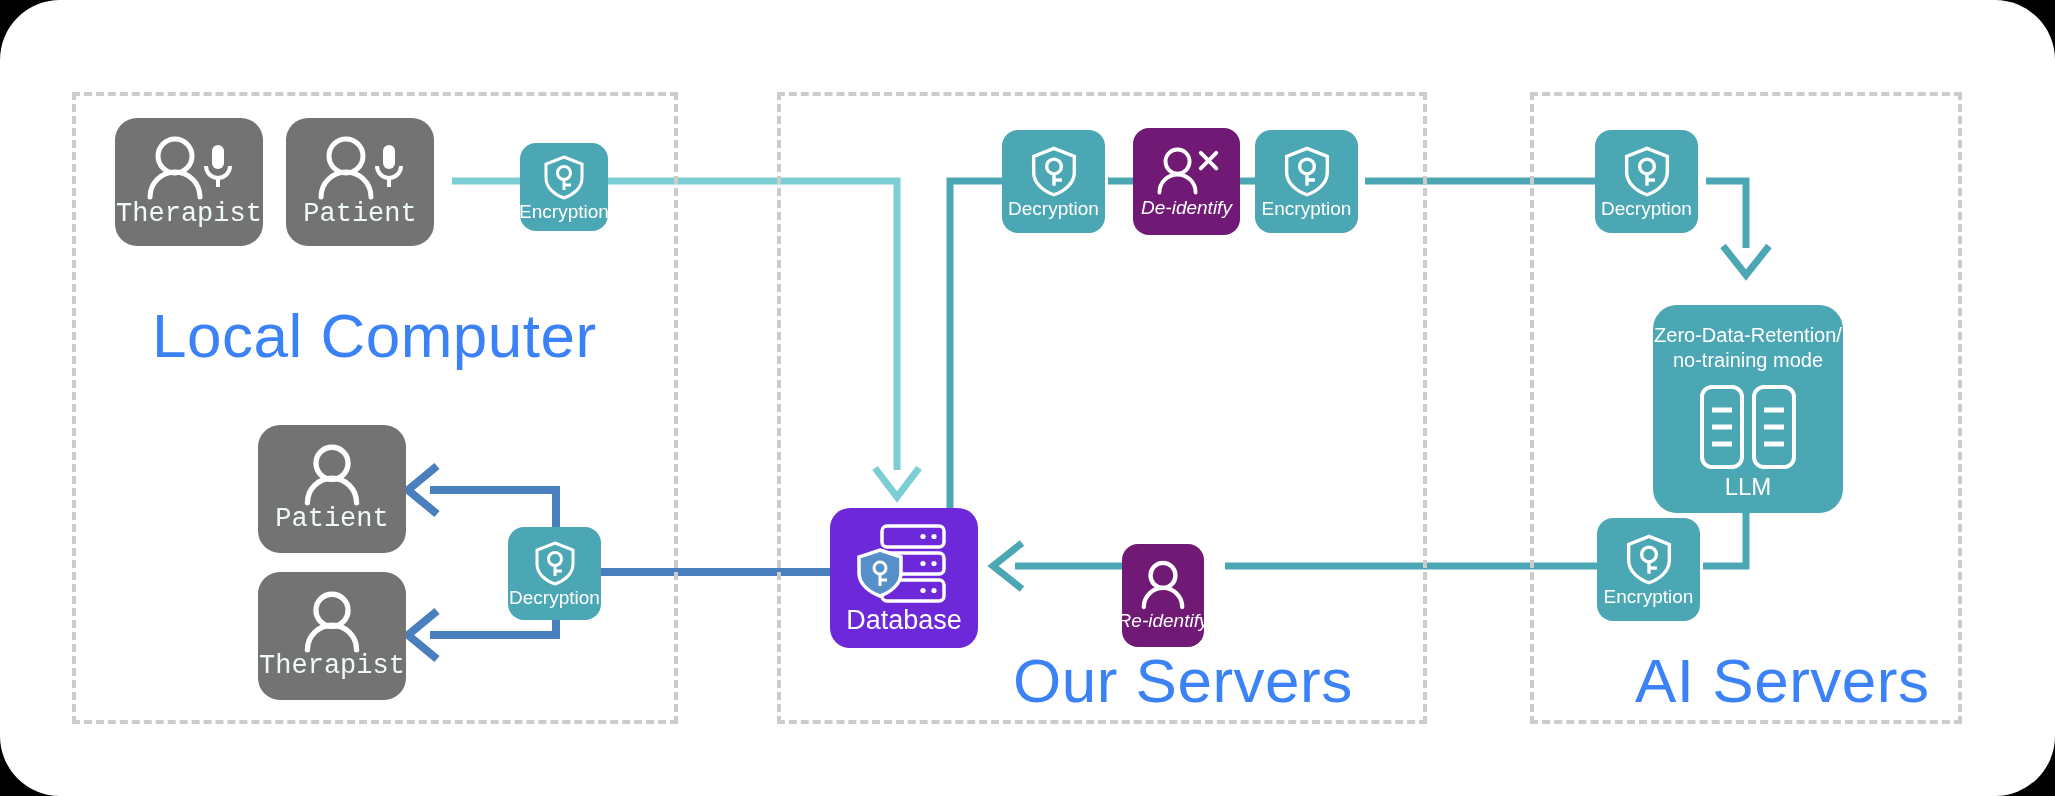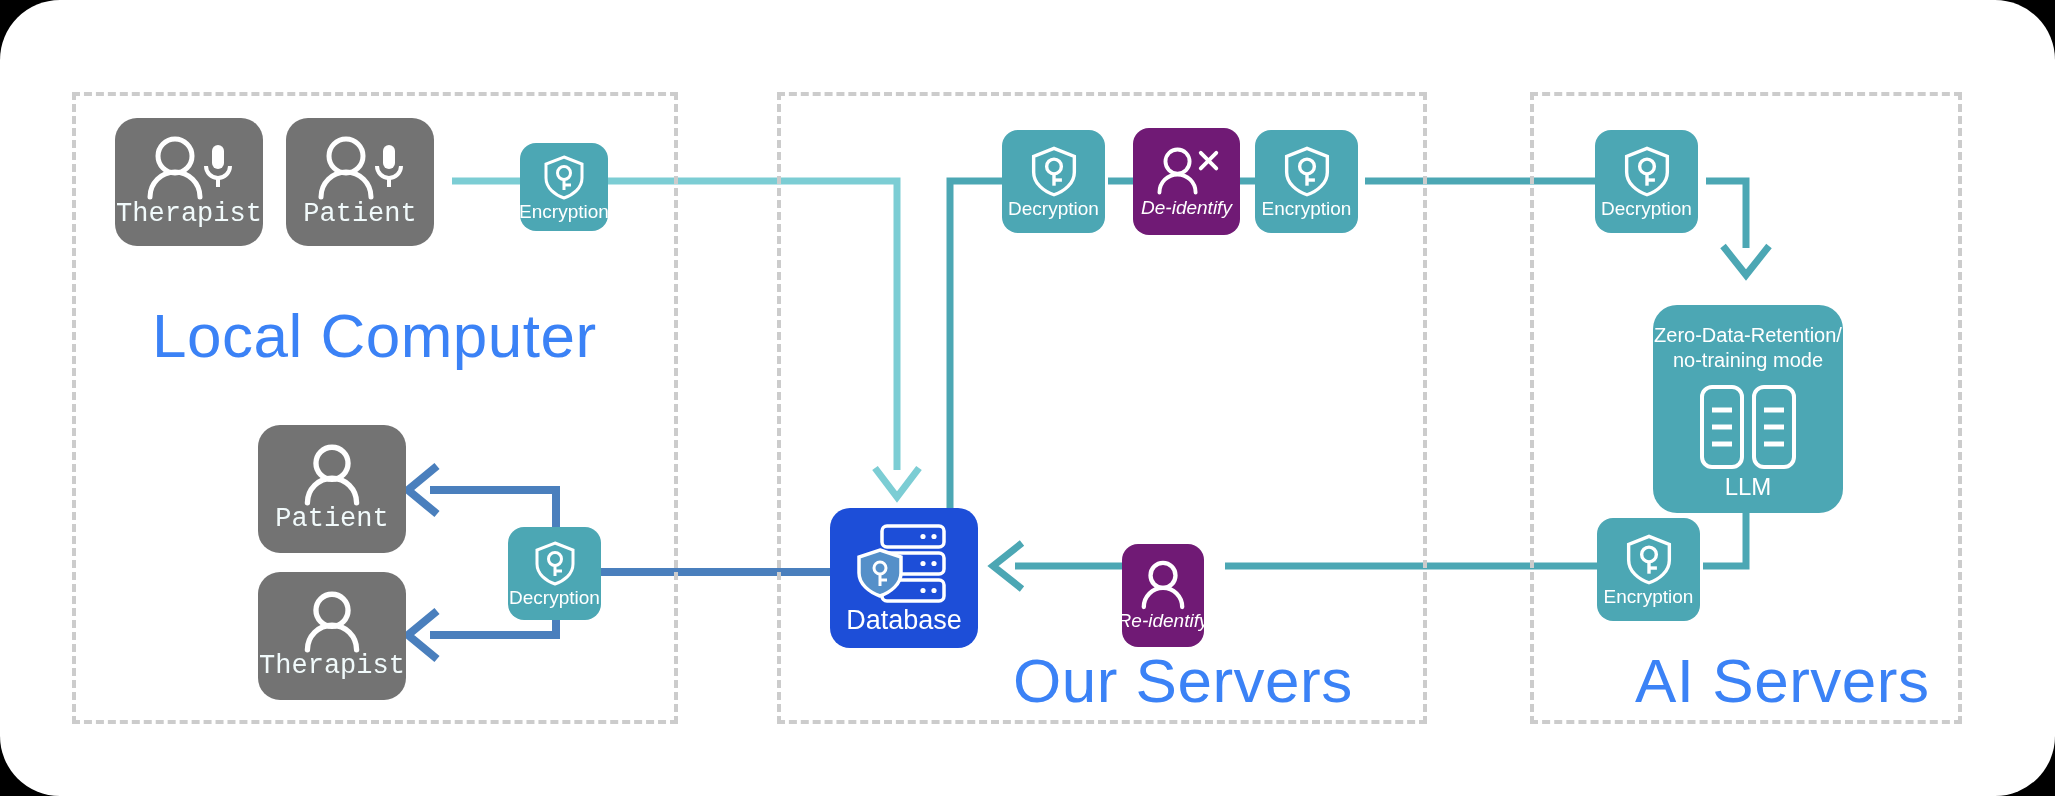--- a/index.html
+++ b/index.html
@@ -20,21 +20,21 @@
         justify-content:center;color:#fff;}
   .node .cap{font-size:19px;line-height:1;color:#ffffff;
              white-space:nowrap;margin-top:2px;}
   .node.big .cap{font-size:28px;}
   .node.person .cap{font-size:27px;color:#f1fafb;}
   .node.db .cap{font-size:27px;}
 
   .teal-light{background:#737373;font-family:Liberation Mono, monospace;}
   .teal{background:#4ca7b4;text-align:center;}
   .slate{background:#701a75;font-style:italic;}
-  .blue{background:#1d4ed8;}
+  .blue{background:#6d28d9;}
 
   svg{display:block;overflow:visible;}
 
   
   #wires{position:absolute;left:0;top:0;width:2055px;height:796px;
          pointer-events:none;}
 </style>
 </head>
 <body>
 

